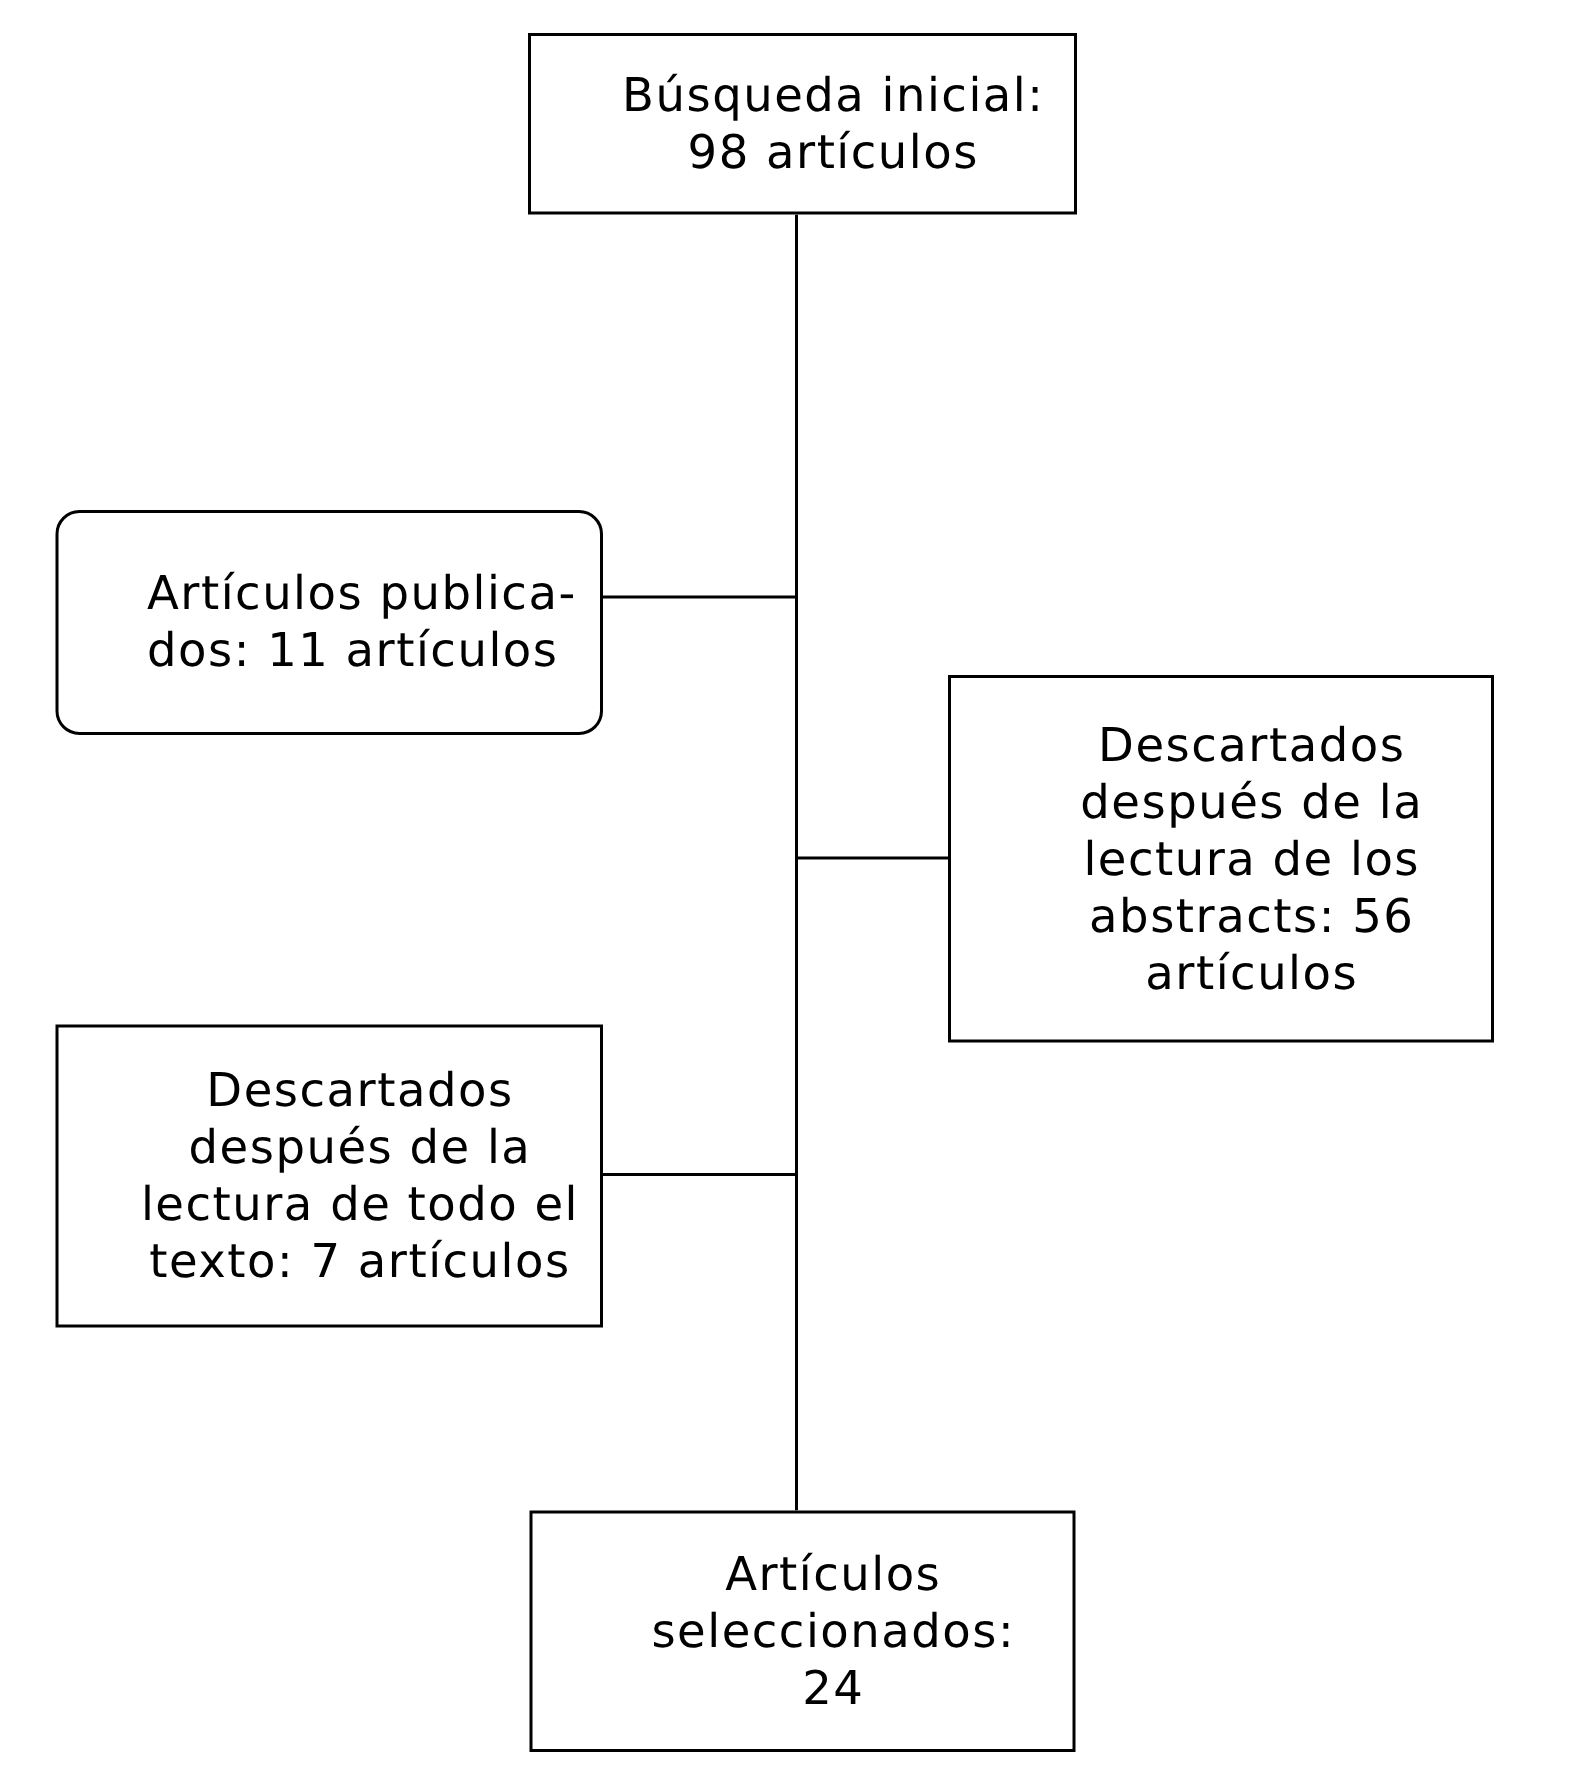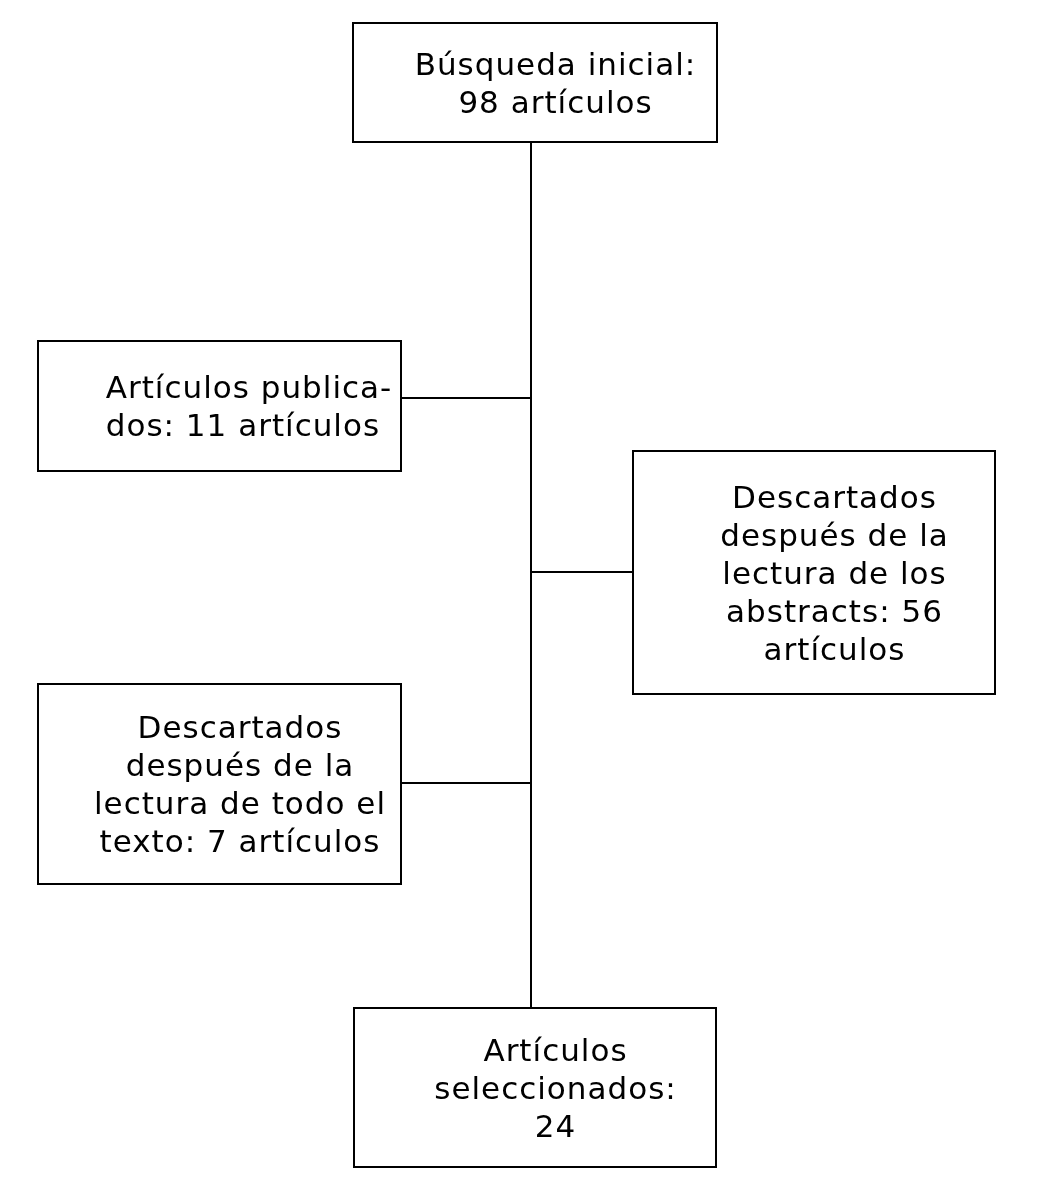--- a/index.html
+++ b/index.html
@@ -26,21 +26,21 @@
     padding-left: 41px;
   }
   .box-text {
     white-space: pre-line;
     font-size: 31px;
     line-height: 38px;
     letter-spacing: 1px;
     text-align: center;
   }
   #box-initial-search { left: 352px; top: 22px; width: 366px; height: 121px; }
-  #box-published { left: 37px; top: 340px; width: 365px; height: 132px; justify-content: center; }
+  #box-published { left: 37px; top: 340px; width: 365px; height: 150px; justify-content: flex-start; border-radius: 16px; }
   #box-published .box-text { text-align: left; padding-left: 18px; }
   #box-discarded-abstracts { left: 632px; top: 450px; width: 364px; height: 245px; }
   #box-discarded-full-text { left: 37px; top: 683px; width: 365px; height: 202px; }
   #box-selected { left: 353px; top: 1007px; width: 364px; height: 161px; }
 
   .connector {
     position: absolute;
     background: #000000;
   }
   #connector-main-vertical { left: 530px; top: 143px; width: 2px; height: 864px; }

